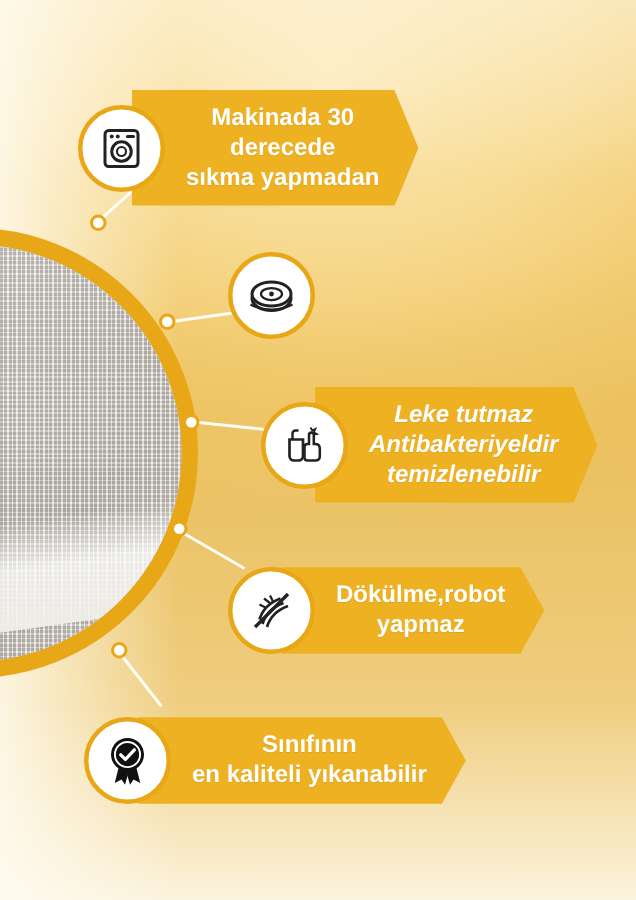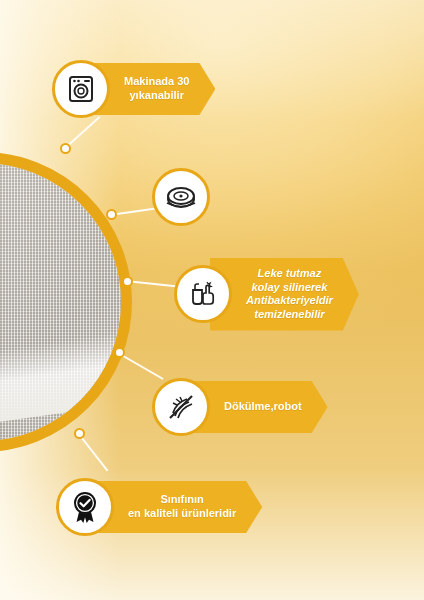--- a/index.html
+++ b/index.html
@@ -117,21 +117,21 @@
     z-index: 6;
   }
   .badge svg { display: block; }
   .ribbon {
     position: relative;
     margin-left: -22px;
     padding: 9px 26px 9px 36px;
     background: #edb122;
     color: #ffffff;
     font-weight: bold;
-    font-size: 11px;
+    font-size: 16px;
     line-height: 1.24;
     text-align: center;
     min-height: 34px;
     display: flex;
     flex-direction: column;
     justify-content: center;
     clip-path: polygon(0 0, calc(100% - 16px) 0, 100% 50%, calc(100% - 16px) 100%, 0 100%);
     z-index: 5;
     text-shadow: 0 1px 0 rgba(150,100,0,0.18);
   }
@@ -173,21 +173,22 @@
         <rect x="5" y="4" width="22" height="24" rx="2.5" fill="none" stroke="#222" stroke-width="2"></rect>
         <circle cx="16" cy="18" r="6.5" fill="none" stroke="#222" stroke-width="2"></circle>
         <circle cx="16" cy="18" r="3" fill="none" stroke="#222" stroke-width="1.4"></circle>
         <circle cx="9.5" cy="8" r="1.3" fill="#222"></circle>
         <circle cx="13.5" cy="8" r="1.3" fill="#222"></circle>
         <rect x="19" y="7" width="6" height="2" rx="1" fill="#222"></rect>
       </svg>
     </div>
     <div class="ribbon">
       <span class="line">Makinada 30</span>
-      <span class="line">yıkanabilir</span>
+      <span class="line">derecede</span>
+      <span class="line">sıkma yapmadan</span>
     </div>
   </div>
 
   <div class="feature" id="feature-1">
     <div class="badge">
       <svg width="34" height="28" viewBox="0 0 34 28" aria-hidden="true">
         <ellipse cx="17" cy="16" rx="13" ry="8" fill="none" stroke="#222" stroke-width="2"></ellipse>
         <ellipse cx="17" cy="13" rx="13" ry="8" fill="#fff" stroke="#222" stroke-width="2"></ellipse>
         <ellipse cx="17" cy="13" rx="7" ry="4" fill="none" stroke="#222" stroke-width="1.5"></ellipse>
         <circle cx="17" cy="13" r="1.6" fill="#222"></circle>
@@ -200,49 +201,49 @@
     <div class="badge">
       <svg width="32" height="32" viewBox="0 0 32 32" aria-hidden="true">
         <path d="M6 12 h9 v11 a3 3 0 0 1 -3 3 h-3 a3 3 0 0 1 -3 -3 z" fill="none" stroke="#222" stroke-width="1.8"></path>
         <path d="M8 12 V8 a2 2 0 0 1 2 -2 h2" fill="none" stroke="#222" stroke-width="1.6"></path>
         <path d="M18 26 q-2 0 -2 -2 v-7 q0 -2 2 -2 h1 v-6 a1.6 1.6 0 0 1 3.2 0 v6 h1 q3 0 3 3 v5 q0 3 -3 3 z" fill="#fff" stroke="#222" stroke-width="1.7"></path>
         <path d="M20 4 l1.2 2 2 -1 -1 2.2 2 1.2 -2.2 .4" fill="none" stroke="#222" stroke-width="1.2"></path>
       </svg>
     </div>
     <div class="ribbon">
       <span class="line">Leke tutmaz</span>
-      <span class="line">kolay silinerek</span>
       <span class="line">Antibakteriyeldir</span>
       <span class="line">temizlenebilir</span>
     </div>
   </div>
 
   <div class="feature" id="feature-3">
     <div class="badge">
       <svg width="32" height="32" viewBox="0 0 32 32" aria-hidden="true">
         <path d="M8 22 q3 -10 14 -14" fill="none" stroke="#222" stroke-width="1.8"></path>
         <path d="M10 25 q3 -10 14 -14" fill="none" stroke="#222" stroke-width="1.8"></path>
         <path d="M13 27 q3 -10 14 -14" fill="none" stroke="#222" stroke-width="1.8"></path>
         <path d="M11 8 l4 3 M8 12 l4 2 M15 6 l2 4" stroke="#222" stroke-width="1.5" fill="none"></path>
         <line x1="5" y1="27" x2="27" y2="5" stroke="#222" stroke-width="2.2"></line>
       </svg>
     </div>
     <div class="ribbon">
       <span class="line">Dökülme,robot</span>
+      <span class="line">yapmaz</span>
     </div>
   </div>
 
   <div class="feature" id="feature-4">
     <div class="badge">
       <svg width="32" height="34" viewBox="0 0 32 34" aria-hidden="true">
         <circle cx="16" cy="13" r="11" fill="#111"></circle>
         <circle cx="16" cy="13" r="8.4" fill="none" stroke="#fff" stroke-width="1.3"></circle>
         <path d="M11.5 13.2 l3.1 3.1 6-6.4" fill="none" stroke="#fff" stroke-width="2.2" stroke-linecap="round" stroke-linejoin="round"></path>
         <path d="M10 22 l-2.5 10 4.5-2.3 2.3 3.4 2.7-9.1z" fill="#111"></path>
         <path d="M22 22 l2.5 10 -4.5-2.3 -2.3 3.4 -2.7-9.1z" fill="#111"></path>
       </svg>
     </div>
     <div class="ribbon">
       <span class="line">Sınıfının</span>
-      <span class="line">en kaliteli ürünleridir</span>
+      <span class="line">en kaliteli yıkanabilir</span>
     </div>
   </div>
 </div>
 
 </body></html>

